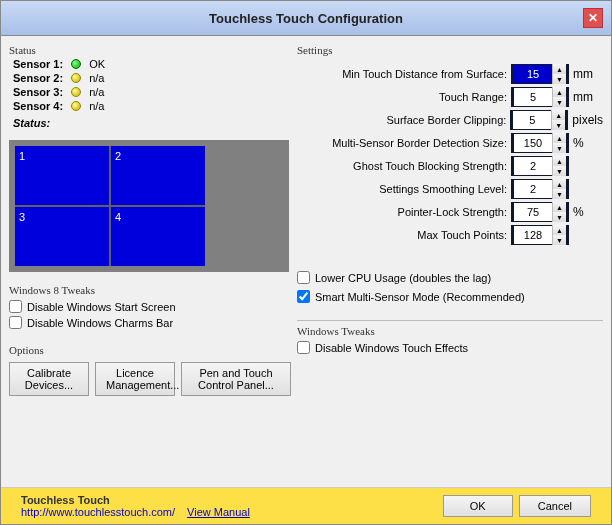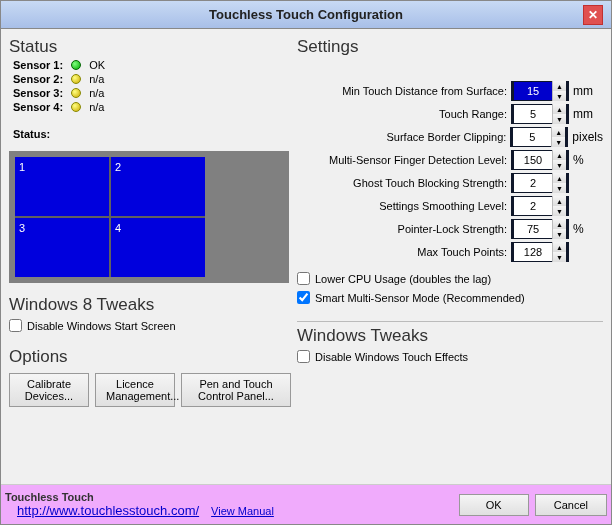--- a/index.html
+++ b/index.html
@@ -17,21 +17,21 @@
     .window {
       width: 612px;
       height: 525px;
       background: #f0f0f0;
       border: 1px solid #888;
       display: flex;
       flex-direction: column;
     }
     .title-bar {
       background: linear-gradient(to bottom, #c8daf4, #a8bfe8);
-      height: 28px;
+      height: 35px;
       display: flex;
       align-items: center;
       justify-content: flex-start;
       padding: 12px 8px;
       border-bottom: 1px solid #888;
     }
     .title-bar-text {
       font-size: 13px;
       font-weight: bold;
       color: #222;
@@ -63,23 +63,24 @@
       flex-direction: column;
       gap: 6px;
     }
     .right-panel {
       flex: 1;
       display: flex;
       flex-direction: column;
       gap: 4px;
     }
     .section-label {
-      font-size: 17px;
+      font-size: 11px;
       color: #333;
       margin-bottom: 2px;
+      font-family: Liberation Serif, serif;
     }
     .sensor-list {
       display: flex;
       flex-direction: column;
       gap: 2px;
       padding-left: 4px;
     }
     .sensor-row {
       display: flex;
       align-items: center;
@@ -165,21 +166,21 @@
       border: 1px solid #999;
       font-size: 11px;
       cursor: pointer;
       min-width: 80px;
       text-align: center;
     }
     .settings-rows {
       display: flex;
       flex-direction: column;
       gap: 3px;
-      margin-top: 18px;
+      margin-top: 2px;
     }
     .settings-row {
       display: flex;
       align-items: center;
       justify-content: flex-end;
       gap: 4px;
       font-size: 11px;
     }
     .settings-row label {
       text-align: right;
@@ -221,55 +222,53 @@
       align-items: center;
       justify-content: center;
       font-size: 7px;
       padding: 0;
     }
     .unit-label {
       min-width: 30px;
       font-size: 12px;
     }
     .right-checkboxes {
-      margin-top: 6px;
+      margin-top: 22px;
       display: flex;
       flex-direction: column;
       gap: 3px;
     }
     .right-tweaks {
       margin-top: 6px;
     }
     .divider {
       border: none;
       border-top: 1px solid #bbb;
       margin: 4px 0;
     }
     .footer {
       border-top: 1px solid #ccc;
-      background: #f0abfc;
-      padding: 6px 4px;
+      background: #fde047;
+      padding: 6px 20px;
       display: flex;
       align-items: center;
       gap: 8px;
     }
     .footer-left {
       flex: 1;
       font-size: 11px;
     }
     .footer-title {
       font-weight: bold;
       color: #333;
     }
     .footer-link {
       color: #0000cc;
-      text-decoration: underline;
       cursor: pointer;
-      font-size: 13px;
-      margin-left: 12px;
+      font-size: 11px;
     }
     .footer-manual {
       color: #0000cc;
       text-decoration: underline;
       cursor: pointer;
       font-size: 11px;
     }
     .footer-btns {
       display: flex;
       gap: 6px;
@@ -319,41 +318,45 @@
           <div class="sensor-row">
             <span>Sensor 3:</span>
             <span class="led-yellow"></span>
             <span class="sensor-value">n/a</span>
           </div>
           <div class="sensor-row">
             <span>Sensor 4:</span>
             <span class="led-yellow"></span>
             <span class="sensor-value">n/a</span>
           </div>
-          <div style="margin-top:12px;">
+          <div style="margin-top:2px;font-style:italic;">
             <span class="status-text">Status:</span>
           </div>
         </div>
       </div>
 
       <div class="sensor-grid-container">
         <div class="sensor-grid">
           <div class="grid-cell">1</div>
           <div class="grid-cell">2</div>
           <div class="grid-cell">3</div>
           <div class="grid-cell">4</div>
         </div>
       </div>
 
       <div class="tweaks-section">
         <div class="section-label">Windows 8 Tweaks</div>
         <div class="checkbox-row">
           <input type="checkbox" style="">
           <span>Disable Windows Start Screen</span>
         </div>
+        <div class="checkbox-row">
+          <input type="checkbox" style="">
+          <span>Disable Windows Charms Bar</span>
+        </div>
       </div>
 
       <div class="options-section">
         <div class="section-label">Options</div>
         <div class="buttons-row">
           <button class="btn">Calibrate Devices...</button>
           <button class="btn">Licence Management...</button>
           <button class="btn" style="min-width:110px;">Pen and Touch Control Panel...</button>
         </div>
       </div>
@@ -394,21 +397,21 @@
             <input type="text" value="5" style="">
             <div class="spin-btns">
               <button class="spin-btn">▲</button>
               <button class="spin-btn">▼</button>
             </div>
           </div>
           <span class="unit-label">pixels</span>
         </div>
 
         <div class="settings-row">
-          <label>Multi-Sensor Finger Detection Level:</label>
+          <label>Multi-Sensor Border Detection Size:</label>
           <div class="spinbox">
             <input type="text" value="150" style="">
             <div class="spin-btns">
               <button class="spin-btn">▲</button>
               <button class="spin-btn">▼</button>
             </div>
           </div>
           <span class="unit-label">%</span>
         </div>
 

